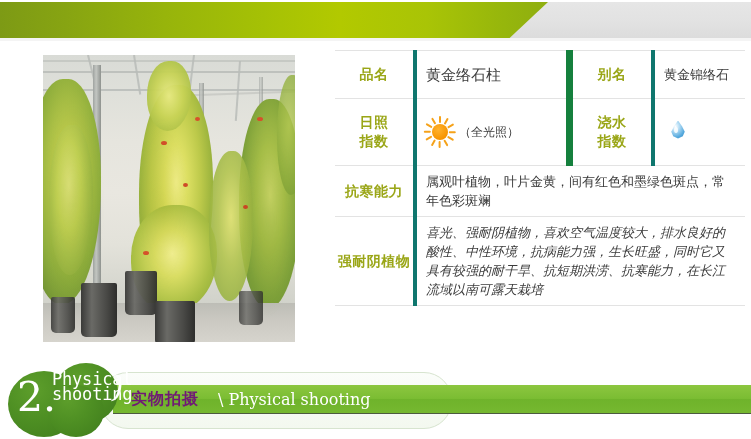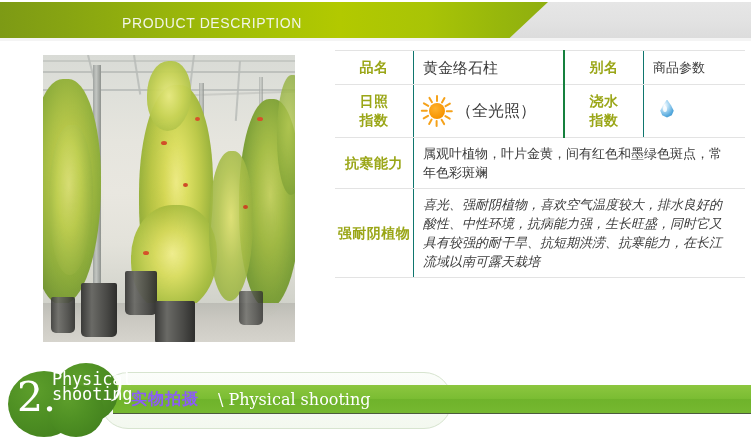--- a/index.html
+++ b/index.html
@@ -126,33 +126,33 @@
   }
   .lbl {
     width: 74px;
     text-align: center;
     color: #9aa617;
     font-family: "DejaVu Sans", "Liberation Sans", sans-serif;
     font-weight: bold;
     font-size: 14px;
     line-height: 19px;
     letter-spacing: .5px;
-    padding: 7px 2px !important;
+    padding: 14px 2px !important;
   }
   .lbl.two-line { font-size: 14px; }
   .val {
     color: #3b3b3b;
     font-family: "DejaVu Serif", "Liberation Serif", serif;
     font-size: 13px;
     line-height: 20px;
     padding: 6px 0 6px 9px !important;
-    border-left: 1px solid #0f766e;
+    border-left: 4px solid #0f766e;
   }
   .val-big { font-size: 15px; }
-  td.divline { border-left: 2px solid #15803d; }
+  td.divline { border-left: 7px solid #15803d; }
   .row-tall .val { line-height: 19px; }
 
   
   .sun-wrap {
     display: inline-block;
     vertical-align: middle;
     position: relative;
     width: 34px; height: 34px;
   }
   .sun-core {
@@ -166,21 +166,21 @@
     left: 16.3px; top: 1px;
     width: 1.6px; height: 7px;
     background: #f5a21a;
     transform-origin: 0.8px 16px;
     border-radius: 1px;
   }
   .sun-label {
     display: inline-block;
     vertical-align: middle;
     font-family: "DejaVu Serif", "Liberation Serif", serif;
-    font-size: 16px;
+    font-size: 12px;
     color: #3b3b3b;
     margin-left: 2px;
   }
   
   .drop {
     display: inline-block;
     position: relative;
     width: 17px; height: 23px;
     margin: 2px 0 0 6px;
   }
@@ -255,40 +255,39 @@
     width: 638px; height: 28px;
     background: linear-gradient(to bottom, #8cc63f 0%, #7bbd33 48%, #6fb32b 52%, #76b830 100%);
     border-bottom: 1px solid #4c5a3f;
   }
   #fbar-text-cn {
     position: absolute;
     left: 131px; top: 26px;
     font-family: "DejaVu Sans", "Liberation Sans", sans-serif;
     font-size: 16px;
     font-weight: bold;
-    color: #8b5cf6;
+    color: #701a75;
     line-height: 22px;
     letter-spacing: 1px;
   }
   #fbar-text-en {
     position: absolute;
     left: 218px; top: 27px;
     font-family: "DejaVu Serif", "Liberation Serif", serif;
     font-size: 16px;
     color: #ffffff;
     line-height: 22px;
   }
 </style>
 </head>
 <body>
 
 <div id="header-band">
   <div id="header-grayfill"></div>
   <div id="header-greenfill"></div>
-  <div id="header-title-en">PRODUCT DESCRIPTION</div>
 </div>
 <div id="header-underline"></div>
 
 <div id="photo-frame">
   <div class="ph" id="ph-sky"></div>
 
   <div class="ph roofbar" style="left:0;top:16px;width:252px;height:2px;"></div>
   <div class="ph roofbar" style="left:0;top:34px;width:252px;height:2px;"></div>
   <div class="ph roofbar" style="left:0;top:5px;width:252px;height:2px;opacity:.6;"></div>
   <div class="ph roofbar" style="left:90px;top:0;width:2px;height:40px;transform:rotate(-9deg);transform-origin:top;"></div>
@@ -331,21 +330,21 @@
   <div class="ph" id="ph-overlay"></div>
 </div>
 
 <table id="spec-table">
   <tbody>
 
     <tr>
       <td class="lbl">品名</td>
       <td class="val val-big" style="width:140px;">黄金络石柱</td>
       <td class="lbl divline">别名</td>
-      <td class="val">商品参数</td>
+      <td class="val">黄金锦络石</td>
     </tr>
 
 
     <tr>
       <td class="lbl two-line">
         <div>日照</div>
         <div>指数</div>
       </td>
       <td class="val" style="padding-left:6px !important;">
         <span class="sun-wrap">

